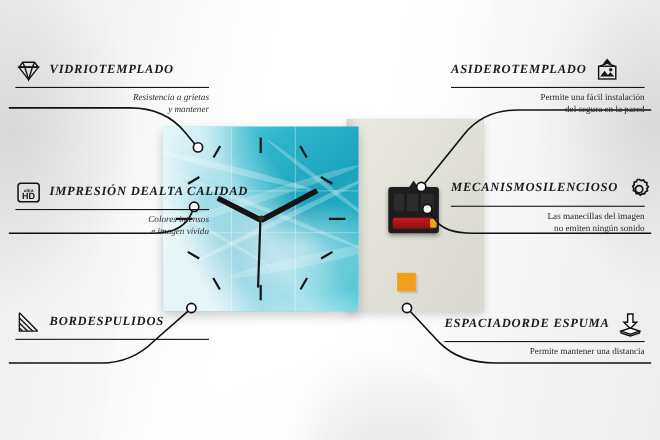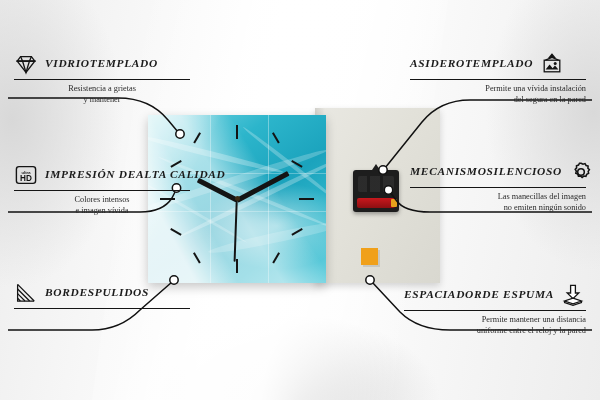--- a/index.html
+++ b/index.html
@@ -98,21 +98,21 @@
   .feature .head{ display:flex; align-items:center; gap:7px; }
   .feature .titles{ display:flex; flex-direction:row;font-style:italic; }
   .feature .t-line{
     font-size:11.4px; letter-spacing:.7px; font-weight:bold; color:#1b1b1b;
     line-height:13.4px; white-space:nowrap;
   }
   .feature .rule{ height:1.4px; background:#151515; margin:3px 0 4px; }
   .feature .desc{ font-size:8.3px; color:#2a2a2a; line-height:10.4px; }
   .feature.left .head{ justify-content:flex-start; }
   .feature.left .titles{ align-items:flex-start; }
-  .feature.left .desc{ text-align:center; }
+  .feature.left .desc{ text-align:right;font-style:italic; }
   .feature.right .head{ justify-content:flex-start; }
   .feature.right .titles{ align-items:flex-end; }
   .feature.right .desc{ text-align:right; }
   .ico{ width:24px; height:24px; flex:0 0 24px; display:block; }
 </style>
 </head>
 <body>
 
 <div id="stage">
 
@@ -259,21 +259,21 @@
           <path d="M12 2.2 L9.4 5.4 L14.6 5.4 Z" fill="#141414"></path>
           <path d="M12 5.4 L5.4 8.2 M12 5.4 L18.6 8.2"></path>
           <rect x="4.2" y="8.2" width="15.6" height="11.6"></rect>
           <path d="M5.6 17.6 L9.6 12.4 L12.6 16.2 L15.0 13.6 L18.4 17.6 Z" fill="#141414" stroke="none"></path>
           <circle cx="15.2" cy="11.4" r="1.5" fill="#141414" stroke="none"></circle>
         </svg>
       </span>
     </div>
     <div class="rule"></div>
     <div class="desc">
-      <div>Permite una vívida instalación</div>
+      <div>Permite una fácil instalación</div>
       <div>del segura en la pared</div>
     </div>
   </div>
 
   <div class="feature right" style="left:410px; top:160px;">
     <div class="head">
       <span class="titles">
         <span class="t-line">MECANISMO</span>
         <span class="t-line">SILENCIOSO</span>
       </span>
@@ -301,17 +301,16 @@
         <svg viewBox="0 0 24 24" width="24" height="24" fill="none" stroke="#141414" stroke-width="1.3">
           <path d="M9.6 2.4 L14.4 2.4 L14.4 10.0 L17.8 10.0 L12 15.6 L6.2 10.0 L9.6 10.0 Z" fill="#ffffff"></path>
           <path d="M12 15.2 L20.4 18.0 L12 20.8 L3.6 18.0 Z" fill="#ffffff"></path>
           <path d="M3.6 18.0 L3.6 19.6 L12 22.4 L20.4 19.6 L20.4 18.0"></path>
         </svg>
       </span>
     </div>
     <div class="rule"></div>
     <div class="desc">
       <div>Permite mantener una distancia</div>
-      <div>uniforme entre el reloj y la pared</div>
     </div>
   </div>
 
 </div>
 
 </body></html>

